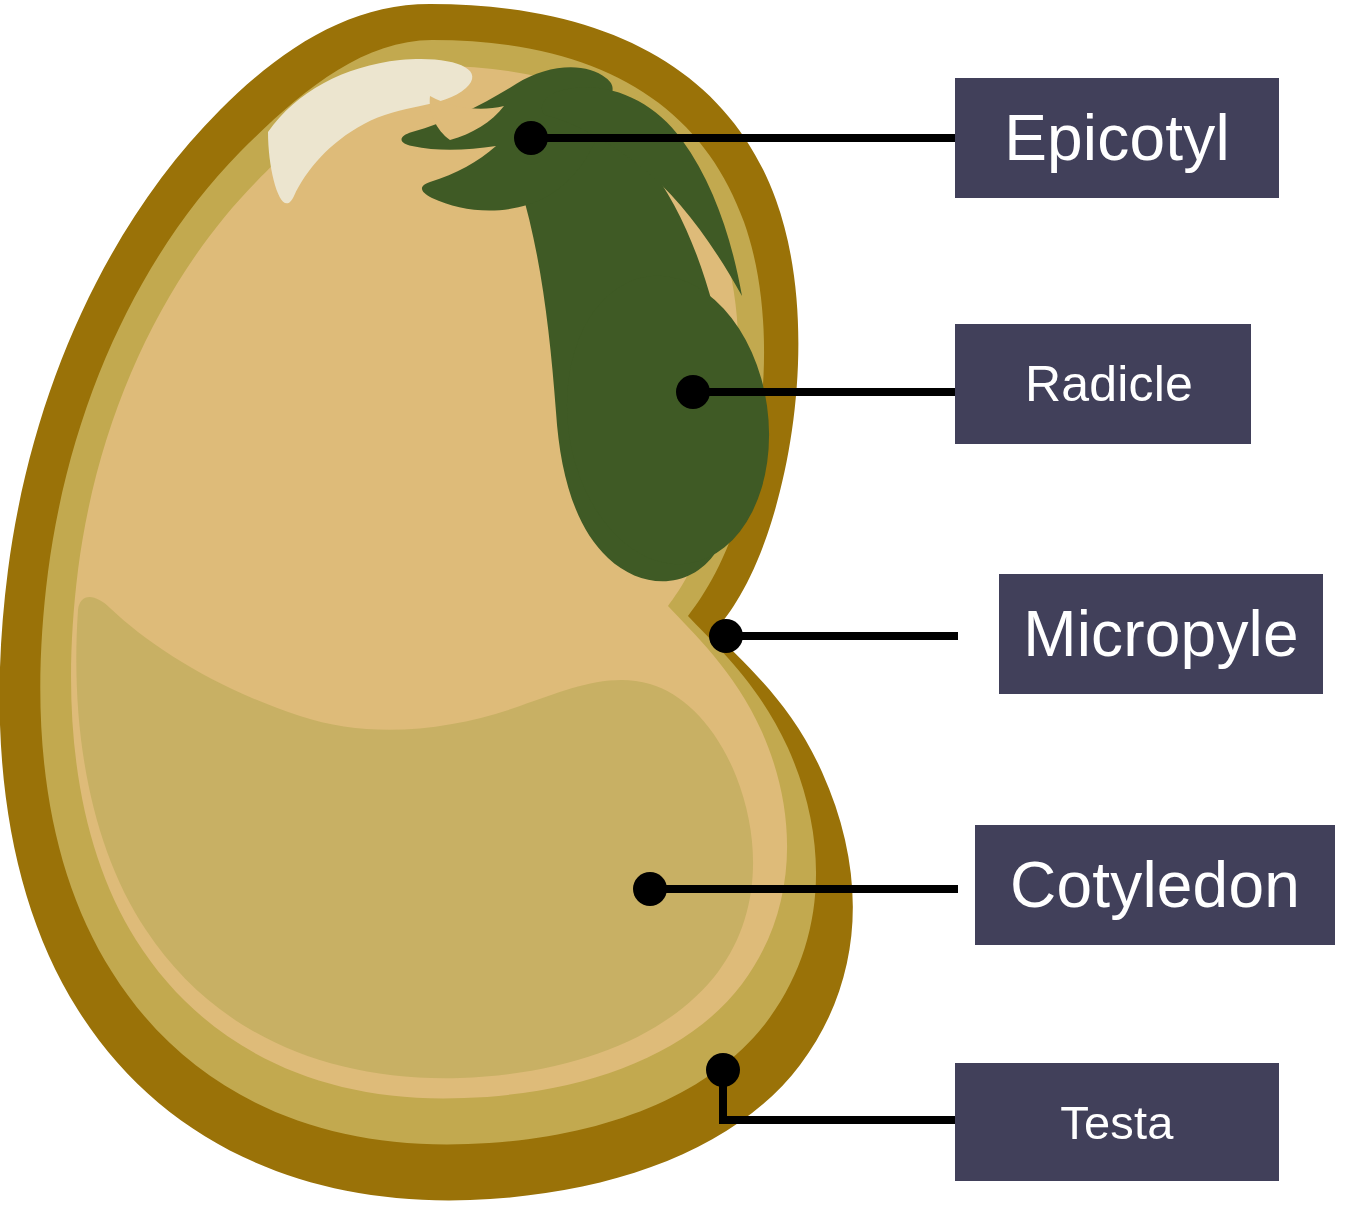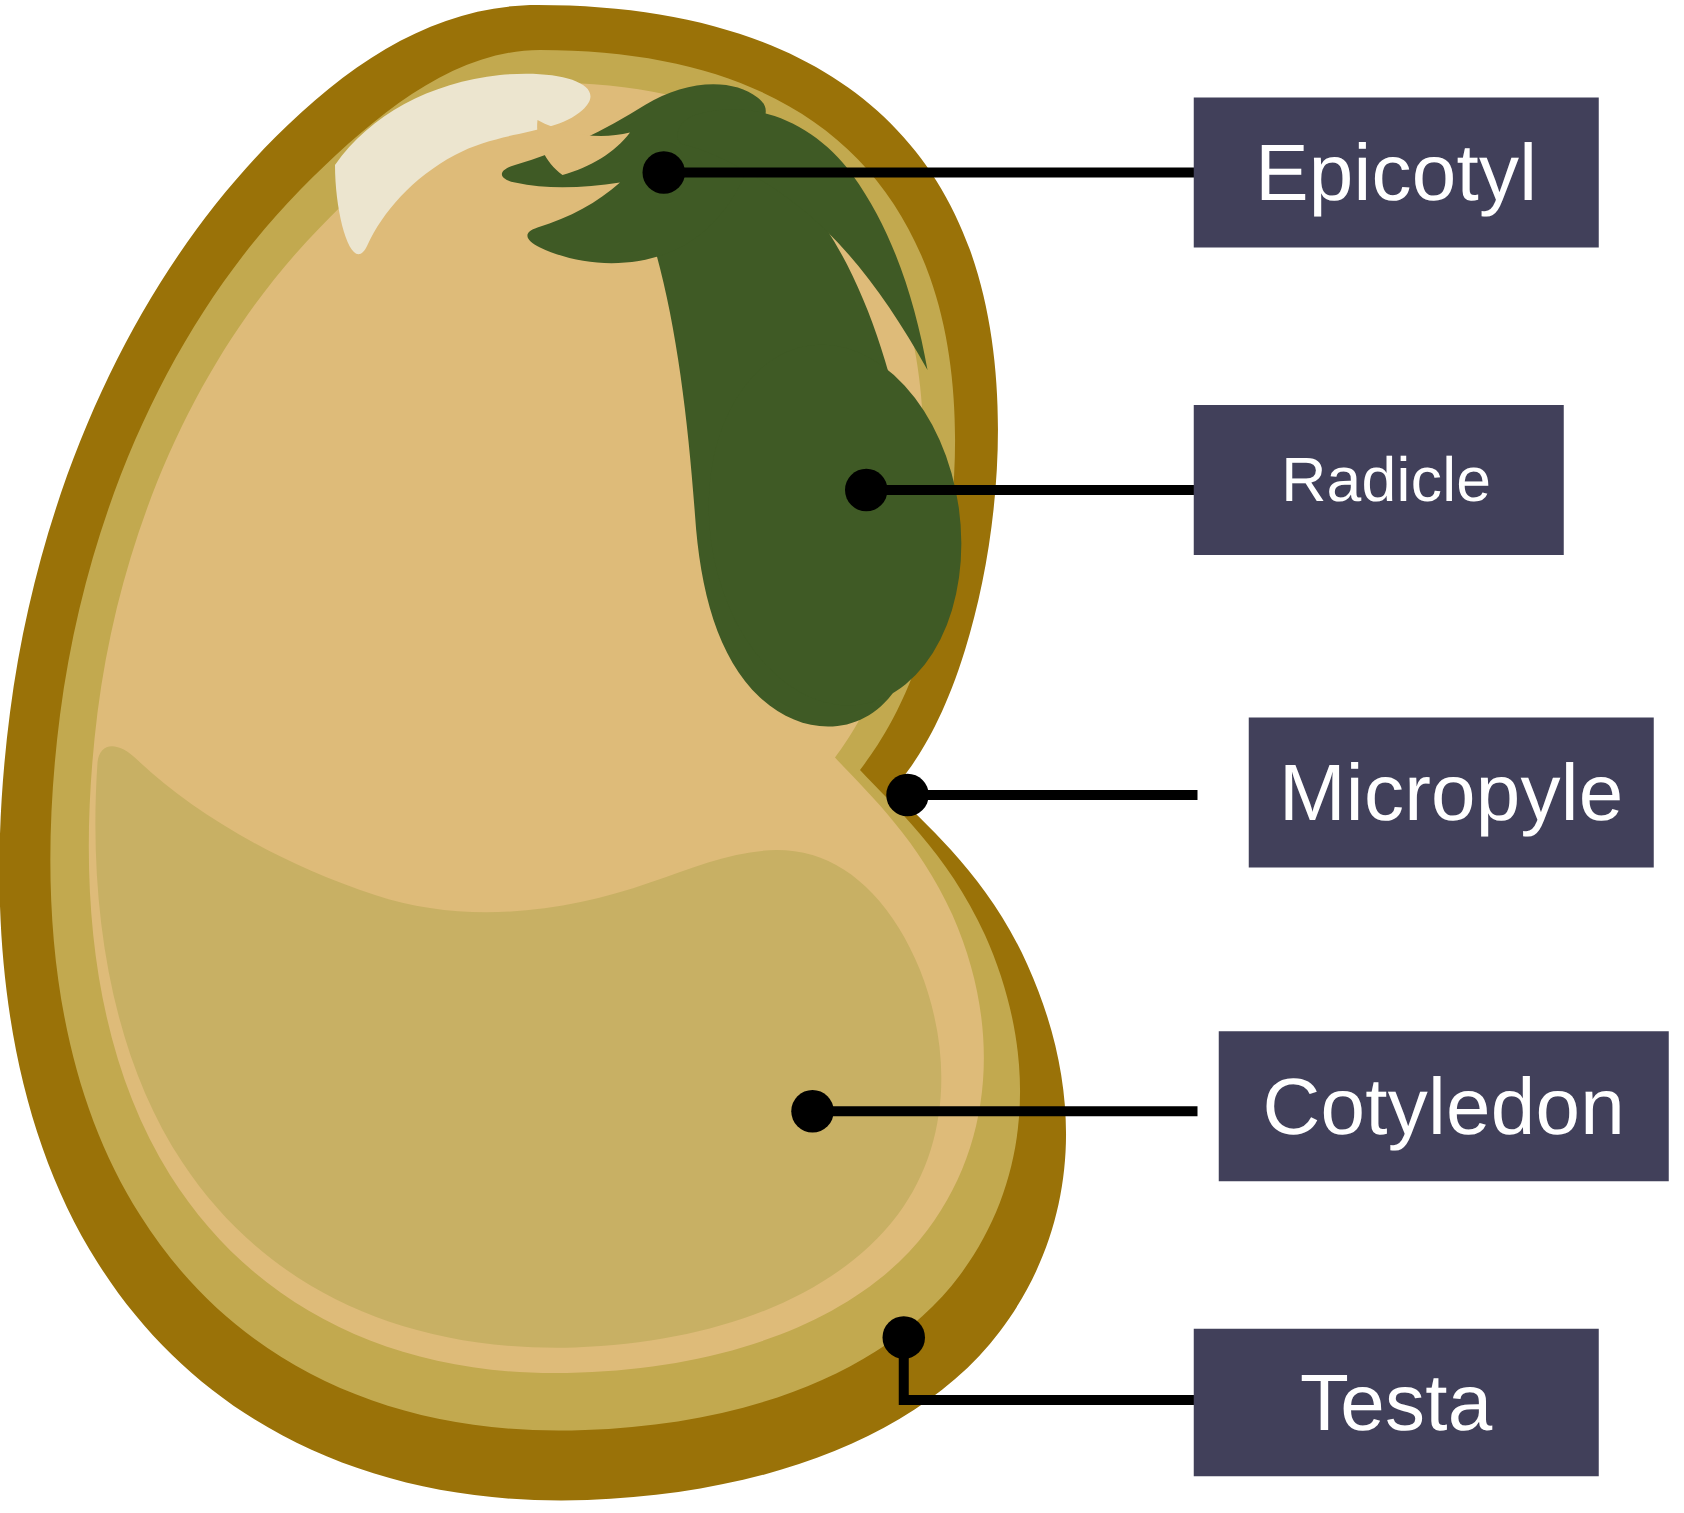--- a/index.html
+++ b/index.html
@@ -43,21 +43,21 @@
   .label-text {
     display: block;
     width: 100%;
     text-align: center;
   }
   
   #label-epicotyl  { left: 955px; top: 78px;   width: 324px; height: 120px; font-size: 64px; }
   #label-radicle   { left: 955px; top: 324px;  width: 296px; height: 120px; font-size: 50px; padding-left: 12px; }
   #label-micropyle { left: 955px; top: 574px;  width: 324px; height: 120px; font-size: 64px; margin-left: 44px; }
   #label-cotyledon { left: 955px; top: 825px;  width: 360px; height: 120px; font-size: 64px; margin-left: 20px; }
-  #label-testa     { left: 955px; top: 1063px; width: 324px; height: 118px; font-size: 64px; }
+  #label-testa     { left: 955px; top: 1063px; width: 324px; height: 118px; font-size: 47px; }
 </style>
 </head>
 <body>
 
 <div id="diagram-root">
 
   <svg id="seed-svg" viewBox="0 0 1347 1210" xmlns="http://www.w3.org/2000/svg">
 
     <path fill="#9a7208" d="M 430 4
              C 610 4 730 72 776 200

